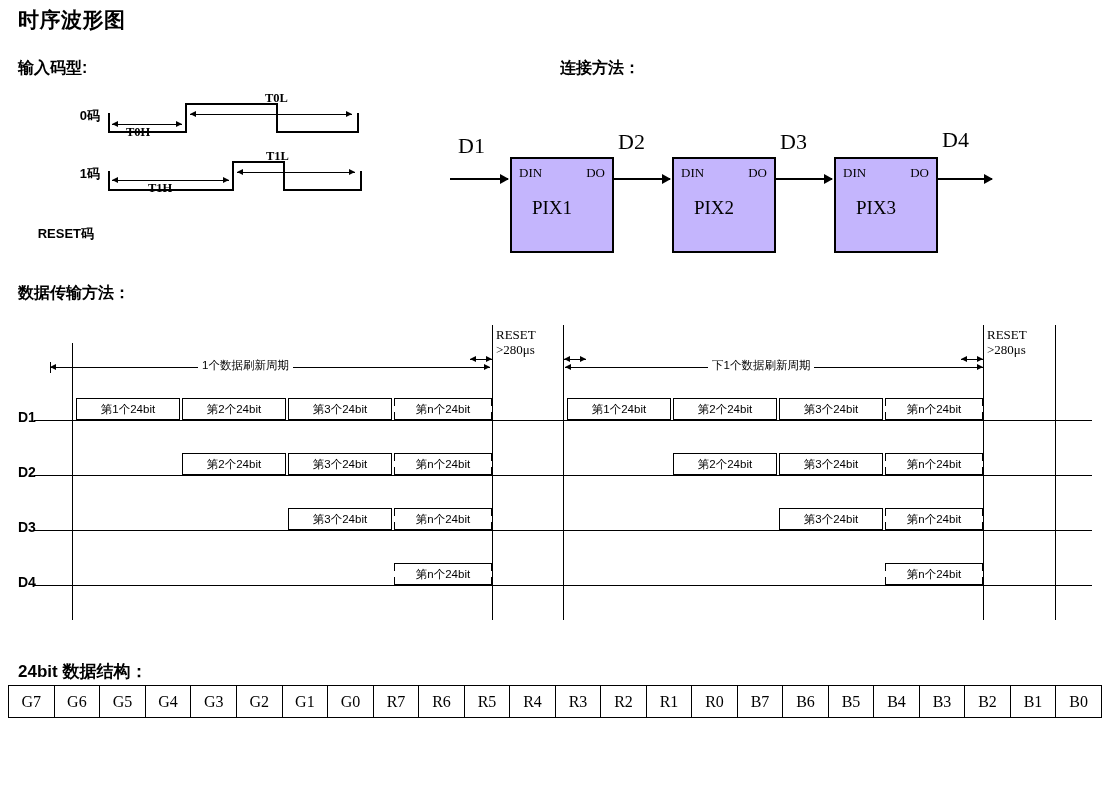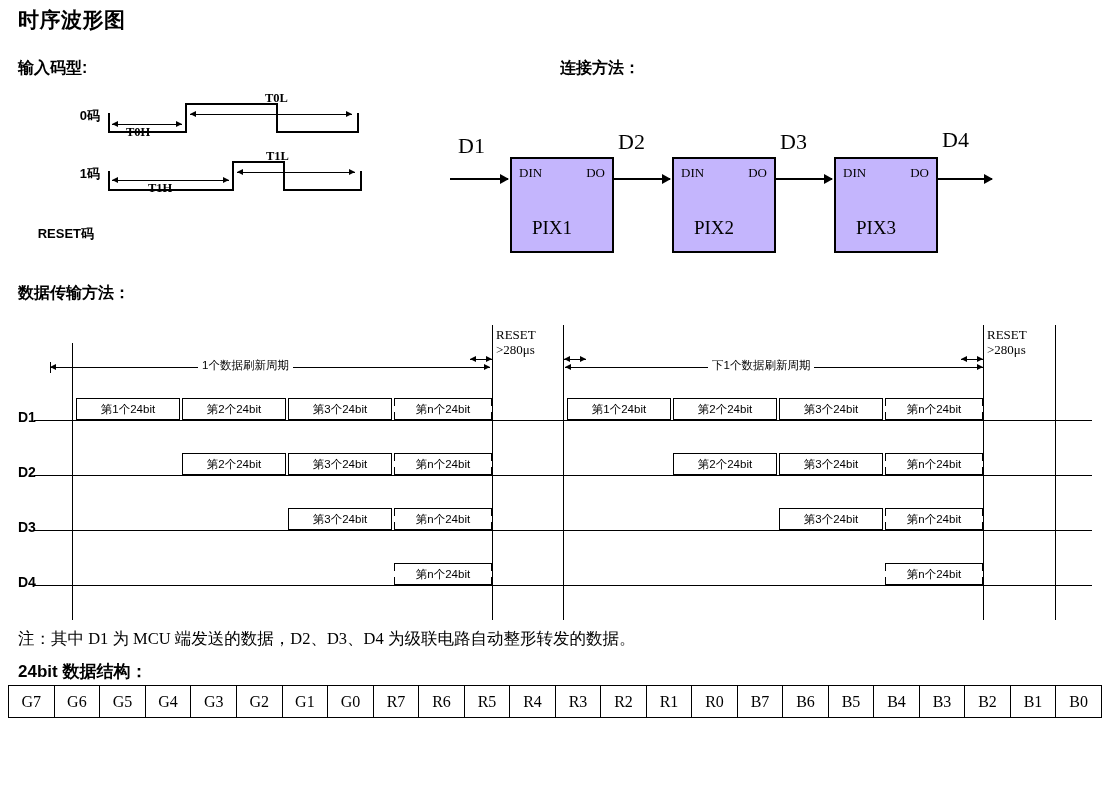--- a/index.html
+++ b/index.html
@@ -61,21 +61,20 @@
     border:2px solid #000;background:#c4b5fd;
   }
   .pixbox .pins{
     position:absolute;top:6px;left:0;width:100px;
     display:flex;justify-content:space-between;padding:0 7px;
     box-sizing:border-box;font-size:13px;font-family:"Liberation Serif", serif;
   }
   .pixbox .pname{
     position:absolute;top:38px;left:0;width:80px;text-align:center;
     font-size:19px;
-    margin-top:20px;
   }
   .dlabel{position:absolute;font-size:22px;}
   .conn-arrow{position:absolute;height:1.6px;background:#000;top:53px;}
   .conn-arrow:after{
     content:"";position:absolute;right:-1px;top:-4px;width:0;height:0;
     border-top:5px solid transparent;border-bottom:5px solid transparent;
     border-left:9px solid #000;
   }
 
   
@@ -298,21 +297,20 @@
     <div class="pkt dashed" style="left:376px;top:238px;width:98px;">
         <span class="dn"></span>
         <span>第n个24bit</span>
       </div>
     <div class="pkt dashed" style="left:867px;top:238px;width:98px;">
         <span class="dn"></span>
         <span>第n个24bit</span>
       </div>
   </div>
 
-  <div class="note note1">注：其中 D1 为 MCU 端发送的数据，D2、D3、D4 为级联电路自动整形转发的数据。</div>
 
   <table class="bits">
     <tbody>
         <tr>
       <td>G7</td>
       <td>G6</td>
       <td>G5</td>
       <td>G4</td>
       <td>G3</td>
       <td>G2</td>

